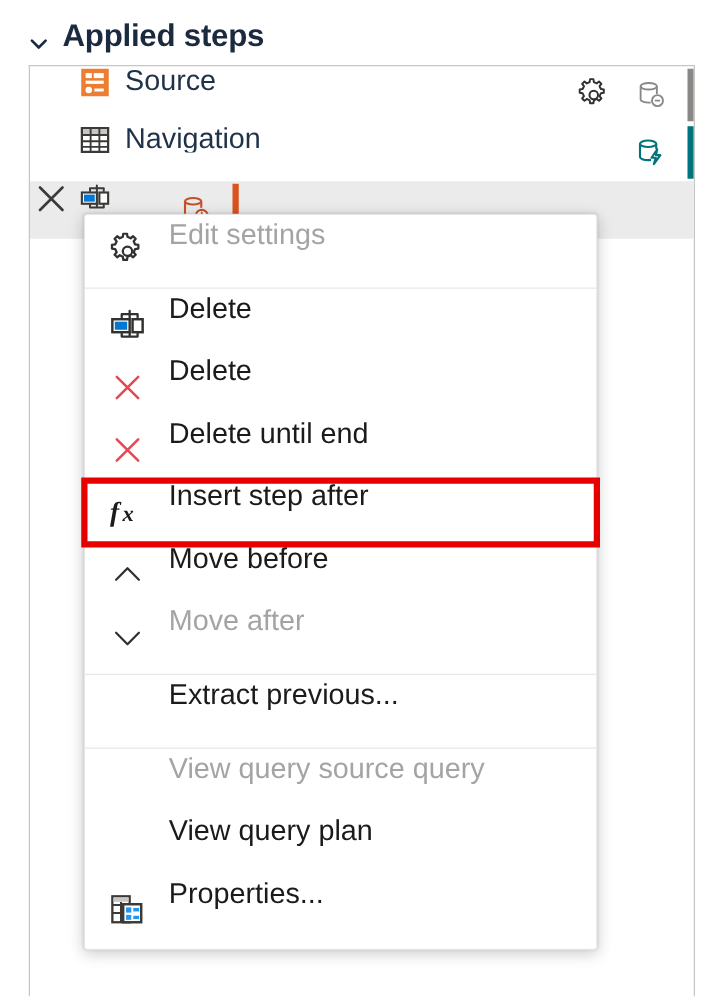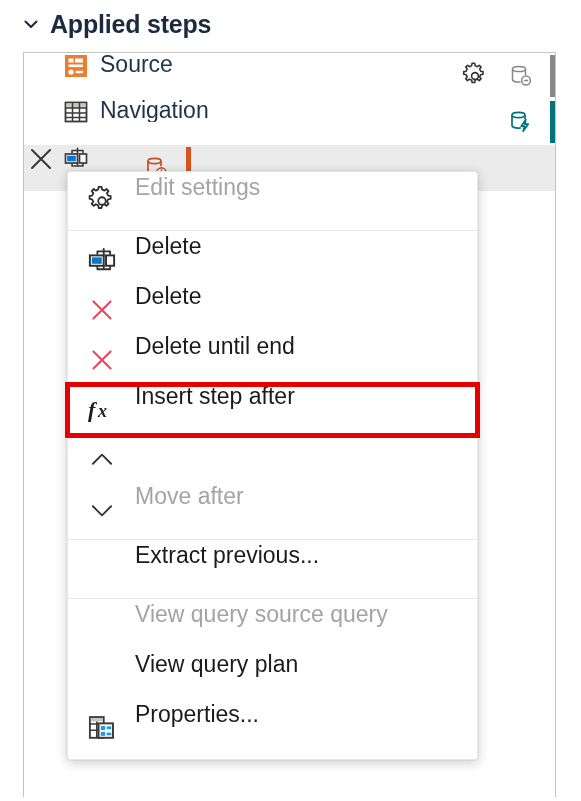--- a/index.html
+++ b/index.html
@@ -16,21 +16,21 @@
     -webkit-font-smoothing: antialiased;
   }
 
   
   #panel-header {
     position: absolute;
     left: 22px;
     top: 4px;
     height: 40px;
     display: flex;
-    align-items: center;
+    align-items: flex-end;
     gap: 10px;
   }
   #chevron-collapse {
     width: 18px;
     height: 18px;
     display: block;
     flex: 0 0 auto;
   }
   #panel-title {
     font-size: 25px;
@@ -308,20 +308,21 @@
     </span>
     <span class="mi-label">Insert step after</span>
   </div>
 
   <div class="menu-item">
     <span class="mi-icon">
       <svg width="30" height="30" viewBox="0 0 28 28">
         <path d="M5.5 17.5 L14 9 L22.5 17.5" fill="none" stroke="#323130" stroke-width="1.7" stroke-linecap="round" stroke-linejoin="round"></path>
       </svg>
     </span>
+    <span class="mi-label">Move before</span>
   </div>
 
   <div class="menu-item disabled">
     <span class="mi-icon">
       <svg width="30" height="30" viewBox="0 0 28 28">
         <path d="M5.5 10.5 L14 19 L22.5 10.5" fill="none" stroke="#323130" stroke-width="1.7" stroke-linecap="round" stroke-linejoin="round"></path>
       </svg>
     </span>
     <span class="mi-label">Move after</span>
   </div>

